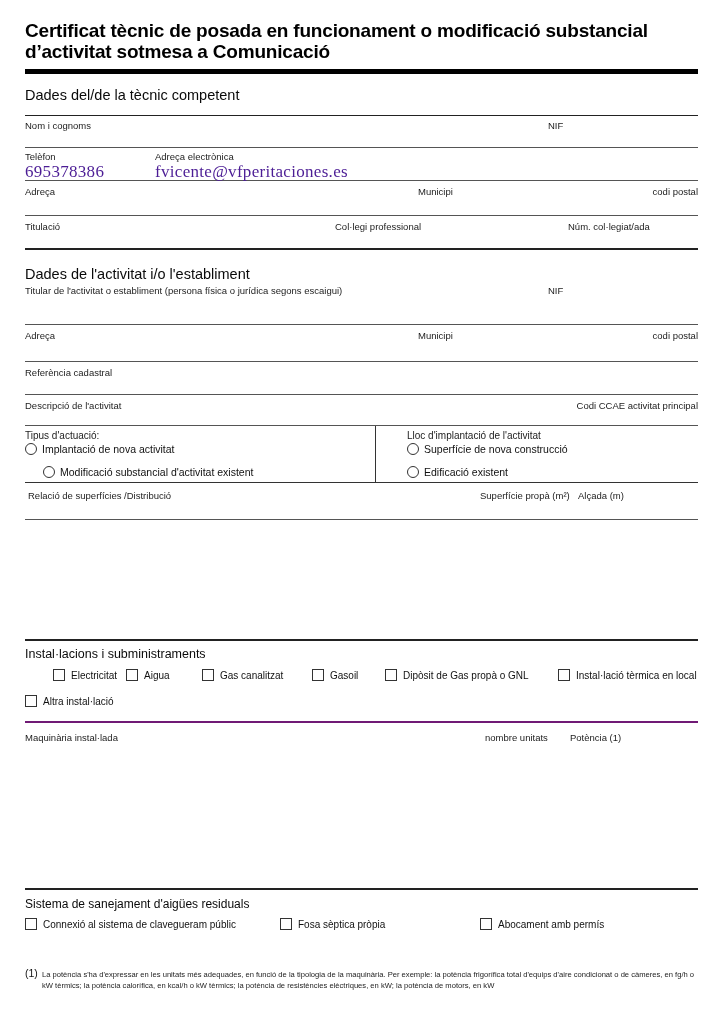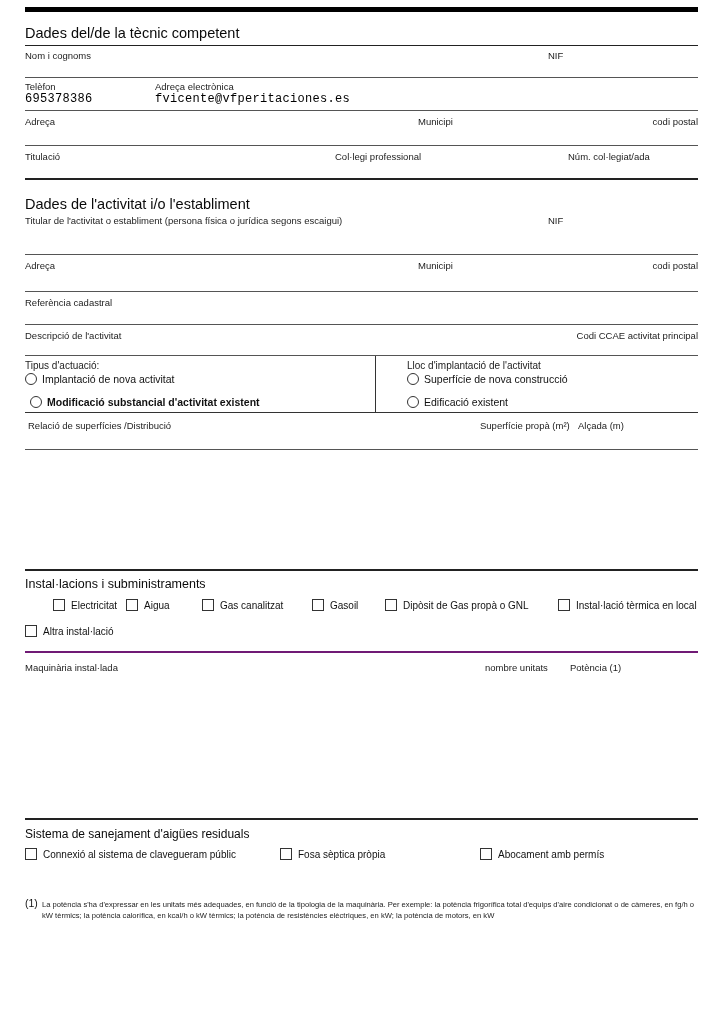--- a/index.html
+++ b/index.html
@@ -3,44 +3,48 @@
 <meta charset="utf-8">
 <style>
   html,body{margin:0;padding:0;background:#e8e8e8;}
   .page{
     width:723px;height:1024px;background:#ffffff;margin:0 auto;
     font-family:"Liberation Sans",sans-serif;color:#111;
     padding:0 25px;box-sizing:border-box;position:relative;overflow:hidden;
   }
   .title{padding-top:20px;font-size:19px;line-height:21px;font-weight:bold;color:#000;letter-spacing:-0.2px;}
   .title-rule{margin-top:7px;height:5px;background:#000;}
-  .sec-h1{margin-top:13px;font-size:14.5px;line-height:17px;color:#0a0a0a;padding-bottom:3px;border-bottom:1.5px solid #222;}
+  .sec-h1{margin-top:13px;font-size:14.5px;line-height:17px;color:#0a0a0a;padding-bottom:11px;border-bottom:1.5px solid #222;}
   .sec-h2{margin-top:15px;font-size:14.5px;line-height:18px;color:#0a0a0a;}
   .frow{position:relative;border-bottom:1px solid #555;}
   .frow.thick{border-bottom:2px solid #222;}
   .lbl{font-size:9.5px;color:#1c1c1c;white-space:nowrap;}
   .abs{position:absolute;}
-  .val{font-size:12px;font-family:Liberation Mono, monospace;color:#000000;letter-spacing:0.3px;}
+  .val{font-size:17px;font-family:Liberation Serif, serif;color:#4c1d95;letter-spacing:0.3px;}
   .twocol{position:relative;height:56px;border-bottom:1.5px solid #333;border-top:none;}
   .vdiv{position:absolute;left:350px;top:0;bottom:0;width:1px;background:#333;}
   .radio{display:inline-block;width:10px;height:10px;border:1.2px solid #333;border-radius:50%;background:#fff;vertical-align:-2px;}
   .ropt{position:absolute;font-size:10.5px;color:#111;white-space:nowrap;}
   .ropt .rlbl{margin-left:5px;}
   .cbox{display:inline-block;width:12px;height:12px;border:1.2px solid #333;background:#fff;vertical-align:-2.5px;box-sizing:border-box;}
   .citem{position:absolute;font-size:10px;color:#111;white-space:nowrap;}
   .citem .clbl{margin-left:6px;}
   .small-h{font-size:12.5px;color:#0a0a0a;}
   .foot{margin-top:34px;font-size:7.6px;line-height:10.5px;color:#222;position:relative;padding-left:17px;}
   .foot .mark{position:absolute;left:0;top:-2px;font-size:10.5px;color:#111;}
 </style>
 </head>
 <body>
 
 <div class="page">
 
+  <div class="title">
+    <div>Certificat tècnic de posada en funcionament o modificació substancial</div>
+    <div>d’activitat sotmesa a Comunicació</div>
+  </div>
   <div class="title-rule"></div>
 
   <div class="sec-h1">Dades del/de la tècnic competent</div>
 
   <div class="frow" style="height:31px;">
     <span class="lbl abs" style="left:0;top:4px;">Nom i cognoms</span>
     <span class="lbl abs" style="left:523px;top:4px;">NIF</span>
   </div>
 
   <div class="frow" style="height:32px;">
@@ -84,21 +88,21 @@
     <span class="lbl abs" style="right:0;top:5px;">Codi CCAE activitat principal</span>
   </div>
 
   <div class="twocol">
     <div class="vdiv"></div>
 
     <span class="lbl abs" style="left:0;top:4px;font-size:10px;">Tipus d'actuació:</span>
     <div class="ropt" style="left:0;top:17px;">
       <span class="radio"></span><span class="rlbl">Implantació de nova activitat</span>
     </div>
-    <div class="ropt" style="left:5px;top:40px;font-weight:bold;">
+    <div class="ropt" style="left:18px;top:40px;">
       <span class="radio"></span><span class="rlbl">Modificació substancial d'activitat existent</span>
     </div>
 
     <span class="lbl abs" style="left:382px;top:4px;font-size:10px;">Lloc d'implantació de l'activitat</span>
     <div class="ropt" style="left:382px;top:17px;">
       <span class="radio"></span><span class="rlbl">Superfície de nova construcció</span>
     </div>
     <div class="ropt" style="left:382px;top:40px;">
       <span class="radio"></span><span class="rlbl">Edificació existent</span>
     </div>

